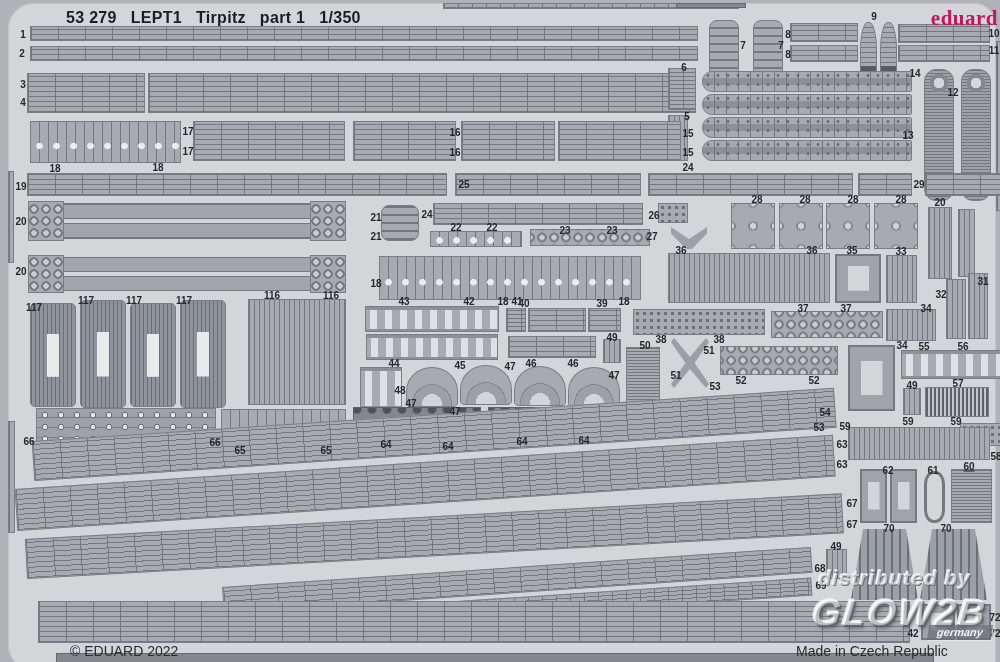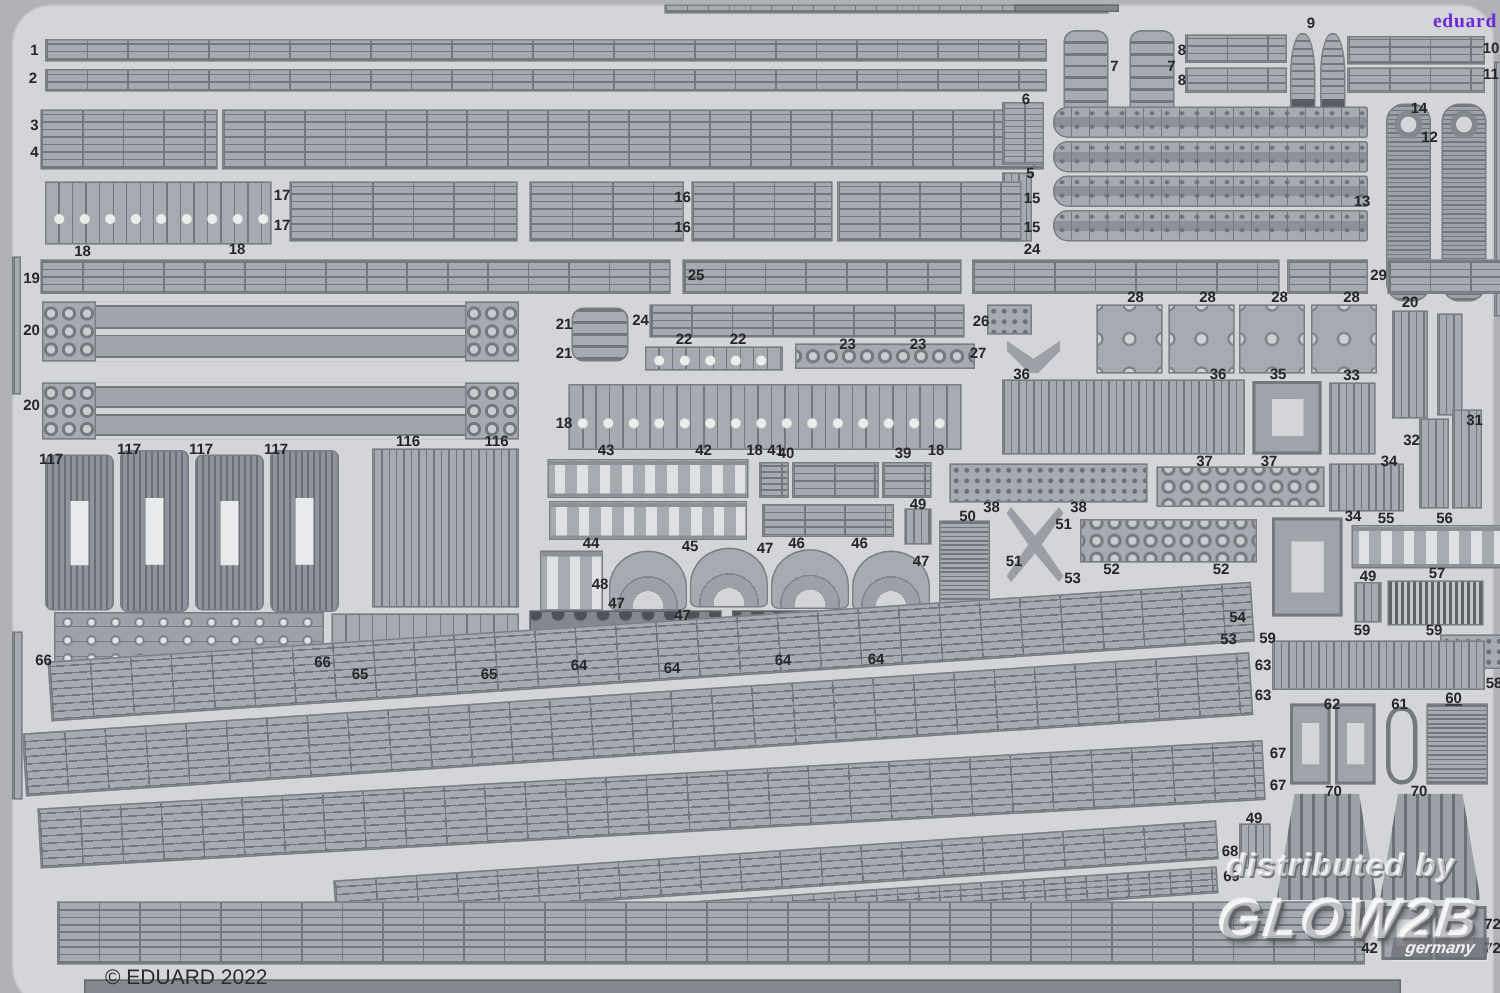--- a/index.html
+++ b/index.html
@@ -6,21 +6,21 @@
   html,body{margin:0;padding:0;}
   body{width:1000px;height:662px;overflow:hidden;background:#b0b2b7;position:relative;
        font-family:"Liberation Sans",sans-serif;}
   .sheet{position:absolute;left:8px;top:3px;width:988px;height:668px;background:#d3d5d9;
          border-radius:26px 22px 0 26px;box-shadow:inset 0 0 0 1px #c2c4c8;}
   .layer{position:absolute;inset:0;}
   .hdr{position:absolute;left:58px;top:6px;font-size:16px;font-weight:bold;color:#1c1d20;
        letter-spacing:.3px;white-space:pre;}
   .hdr span{margin-right:14px;}
   .logo{position:absolute;left:898px;top:3px;width:92px;text-align:right;
-        font-family:"Liberation Serif",serif;font-weight:bold;font-size:13px;color:#6d28d9;
+        font-family:"Liberation Serif",serif;font-weight:bold;font-size:21px;color:#be185d;
         letter-spacing:.5px;}
   .copyright{position:absolute;left:62px;top:640px;font-size:14px;color:#2a2b2e;}
   .madein{position:absolute;left:788px;top:640px;width:200px;font-size:14px;color:#2a2b2e;}
   .part{position:absolute;box-sizing:border-box;border:1px solid #7a7d84;background-color:#a7aab1;}
   .lbl{position:absolute;transform:translate(-50%,-50%);font-size:10px;font-weight:bold;
        color:#26272b;white-space:nowrap;z-index:5;}
   
   .p-rail{background-image:repeating-linear-gradient(0deg,#74777e 0 1px,transparent 1px 5px),
           repeating-linear-gradient(90deg,#74777e 0 1px,transparent 1px 27px);}
   .p-railf{background-image:repeating-linear-gradient(0deg,#74777e 0 1px,transparent 1px 4px),
@@ -224,21 +224,21 @@
       <div class="lbl" style="left: 680px; top: 149px;">15</div>
       <div class="lbl" style="left: 676px; top: 64px;">6</div>
       <div class="lbl" style="left: 679px; top: 113px;">5</div>
       <div class="lbl" style="left: 735px; top: 42px;">7</div>
       <div class="lbl" style="left: 773px; top: 42px;">7</div>
       <div class="lbl" style="left: 780px; top: 31px;">8</div>
       <div class="lbl" style="left: 780px; top: 51px;">8</div>
       <div class="lbl" style="left: 866px; top: 13px;">9</div>
       <div class="lbl" style="left: 986px; top: 30px;">10</div>
       <div class="lbl" style="left: 986px; top: 47px;">11</div>
-      <div class="lbl" style="left: 938px; top: 70px;">14</div>
+      <div class="lbl" style="left: 907px; top: 70px;">14</div>
       <div class="lbl" style="left: 945px; top: 89px;">12</div>
       <div class="lbl" style="left: 900px; top: 132px;">13</div>
       <div class="lbl" style="left: 13px; top: 183px;">19</div>
       <div class="lbl" style="left: 456px; top: 181px;">25</div>
       <div class="lbl" style="left: 680px; top: 164px;">24</div>
       <div class="lbl" style="left: 911px; top: 181px;">29</div>
       <div class="lbl" style="left: 419px; top: 211px;">24</div>
       <div class="lbl" style="left: 13px; top: 218px;">20</div>
       <div class="lbl" style="left: 368px; top: 214px;">21</div>
       <div class="lbl" style="left: 368px; top: 233px;">21</div>
@@ -324,21 +324,23 @@
       <div class="lbl" style="left: 881px; top: 525px;">70</div>
       <div class="lbl" style="left: 938px; top: 525px;">70</div>
       <div class="lbl" style="left: 828px; top: 543px;">49</div>
       <div class="lbl" style="left: 812px; top: 565px;">68</div>
       <div class="lbl" style="left: 813px; top: 582px;">69</div>
       <div class="lbl" style="left: 905px; top: 630px;">42</div>
       <div class="lbl" style="left: 987px; top: 614px;">72</div>
       <div class="lbl" style="left: 987px; top: 630px;">72</div>
     </div>
 
+  <div class="hdr"><span>53 279</span><span>LEPT1</span><span>Tirpitz</span><span>part 1</span><span>1/350</span></div>
 
   <div class="logo">eduard</div>
 
   <div class="copyright">© EDUARD 2022</div>
+  <div class="madein">Made in Czech Republic</div>
 </div>
 
 <div class="wm wm-line1">distributed by</div>
 <div class="wm wm-brand">GLOW2B</div>
 <div class="wm wm-region">germany</div>
 
 </body></html>

